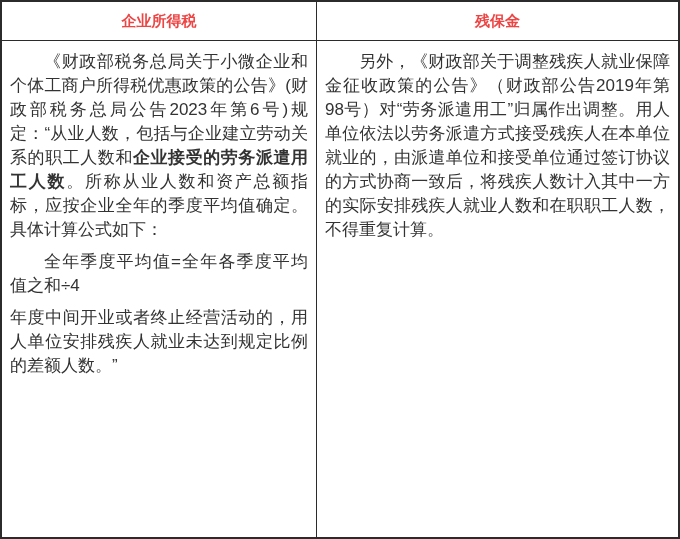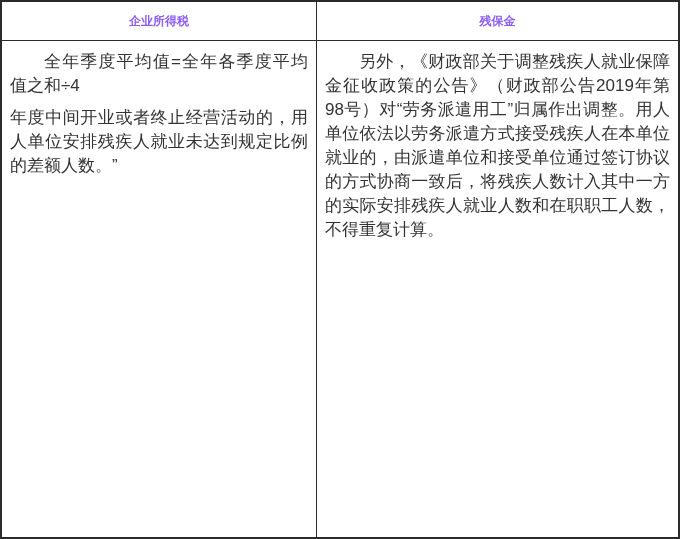--- a/index.html
+++ b/index.html
@@ -25,23 +25,23 @@
     grid-template-rows: 39px 1fr;
     background: #ffffff;
     color: #333333;
   }
   .hcell {
     box-sizing: border-box;
     border-bottom: 1px solid #2b2b2b;
     display: flex;
     align-items: center;
     justify-content: center;
-    font-size: 12px;
+    font-size: 15px;
     font-weight: bold;
-    color: #8b5cf6;
+    color: #ef4444;
   }
   .vline {
     border-right: 1px solid #2b2b2b;
   }
   .bcell {
     box-sizing: border-box;
     padding: 9px 8px 6px 8px;
     font-size: 17px;
     line-height: 24px;
     text-align: justify;
@@ -62,20 +62,21 @@
 <body>
 
 <div class="page">
   <div class="tbl">
 
     <div class="hcell vline">企业所得税</div>
 
     <div class="hcell">残保金</div>
 
     <div class="bcell vline">
+      <p class="indent"><span>《财政部税务总局关于小微企业和个体工商户所得税优惠政策的公告》(财政部税务总局公告2023年第6号)规定：“从业人数，包括与企业建立劳动关系的职工人数和</span><b>企业接受的劳务派遣用工人数</b><span>。所称从业人数和资产总额指标，应按企业全年的季度平均值确定。具体计算公式如下：</span></p>
       <p class="indent">全年季度平均值=全年各季度平均值之和÷4</p>
       <p>年度中间开业或者终止经营活动的，用人单位安排残疾人就业未达到规定比例的差额人数。”</p>
     </div>
 
     <div class="bcell">
       <p class="indent">另外，《财政部关于调整残疾人就业保障金征收政策的公告》（财政部公告2019年第98号）对“劳务派遣用工”归属作出调整。用人单位依法以劳务派遣方式接受残疾人在本单位就业的，由派遣单位和接受单位通过签订协议的方式协商一致后，将残疾人数计入其中一方的实际安排残疾人就业人数和在职职工人数，不得重复计算。</p>
     </div>
 
   </div>
 </div>

